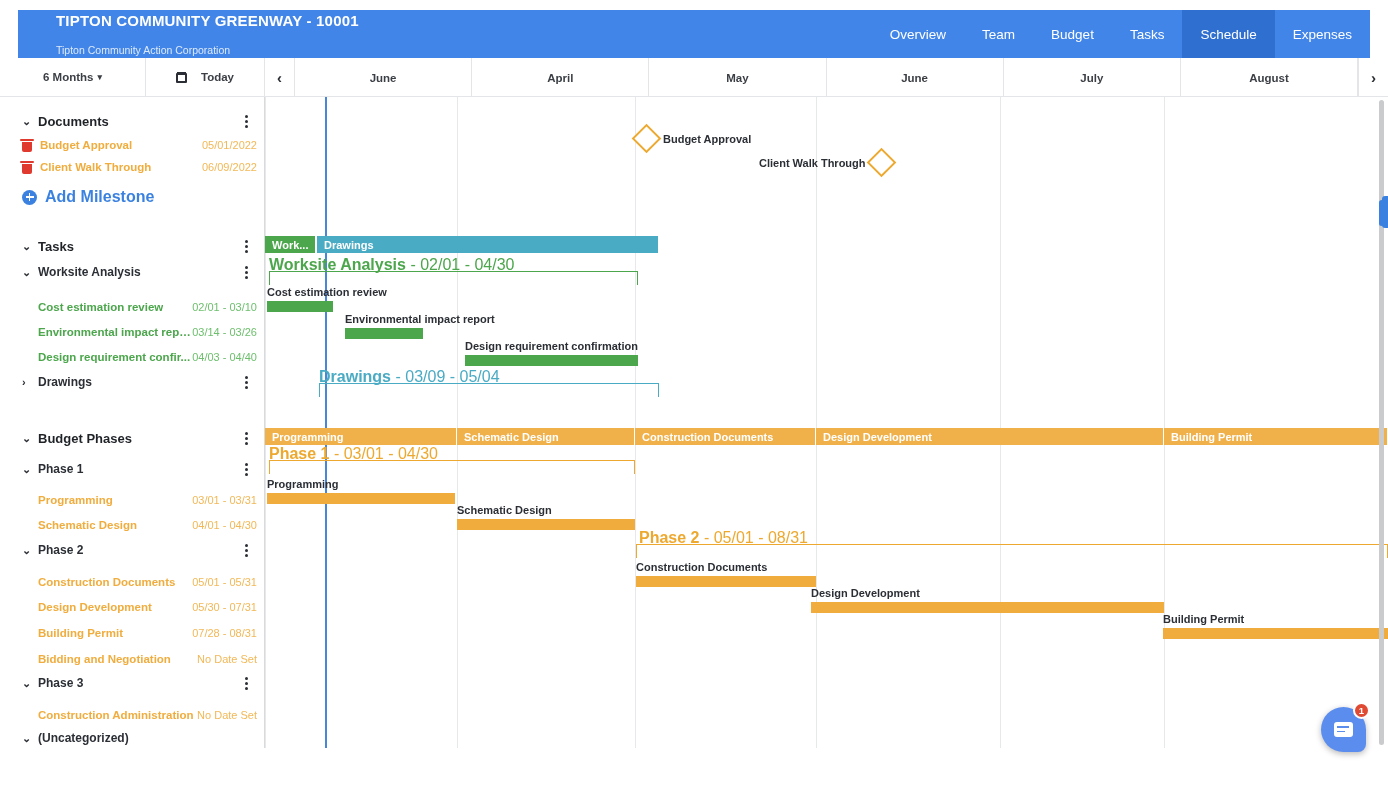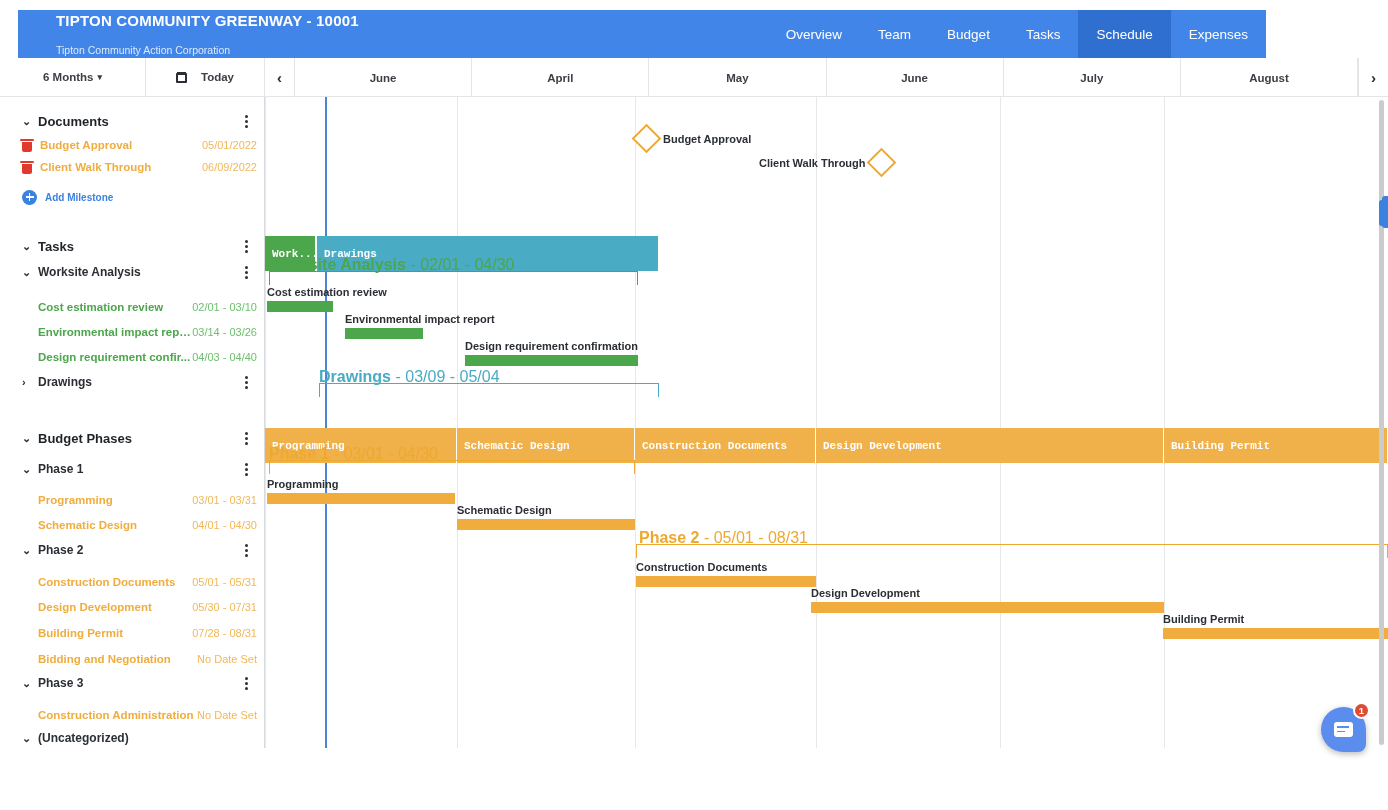--- a/index.html
+++ b/index.html
@@ -6,21 +6,21 @@
   html, body {
     width: 1388px; height: 810px;
     background: #ffffff;
     font-family: "Liberation Sans", sans-serif;
     overflow: hidden;
   }
   #app { position: relative; width: 1388px; height: 810px; background:#fff; }
 
   
   .topbar {
-    position:absolute; left:18px; top:10px; width:1248px; height:48px;
+    position:absolute; left:18px; top:10px; width:1352px; height:48px;
     background:#4285e8; display:flex; align-items:center;
   }
   .topbar-titles { padding-left:38px; display:flex; flex-direction:column; justify-content:center; }
   .proj-title { color:#ffffff; font-size:15px; font-weight:bold; letter-spacing:.2px; line-height:18px; }
   .proj-sub { color:#dce9fb; font-size:10.5px; line-height:14px; margin-top:13px; }
   .topnav { margin-left:auto; display:flex; height:48px; align-items:stretch; }
   .topnav .tab {
     display:flex; align-items:center; padding:0 18px;
     color:#ffffff; font-size:13.5px; cursor:pointer; white-space:nowrap;
   }
@@ -104,27 +104,27 @@
   }
   .trash::before{ content:""; position:absolute; left:2px; right:2px; top:3px; bottom:0; background:#e03a2f; border-radius:0 0 2px 2px;}
   .trash::after{ content:""; position:absolute; left:0; right:0; top:0; height:2.5px; background:#e03a2f; border-radius:1px;}
   .ms-name { font-size:11.5px; font-weight:bold; color:#f0ad3e; }
   .ms-date { margin-left:auto; padding-right:8px; font-size:11px; color:#f2b857; }
 
   .add-row { position:absolute; left:0; width:265px; height:22px; display:flex; align-items:center; padding-left:22px; cursor:pointer; }
   .plus-ico { width:15px; height:15px; border-radius:50%; background:#3b82e0; position:relative; margin-right:8px; flex:0 0 auto;}
   .plus-ico::before{content:"";position:absolute;left:3.5px;right:3.5px;top:6.8px;height:1.8px;background:#fff;}
   .plus-ico::after{content:"";position:absolute;top:3.5px;bottom:3.5px;left:6.6px;width:1.8px;background:#fff;}
-  .add-label { font-size:10px; font-weight:bold; color:#3b82e0; }
+  .add-label { font-size:16px; font-weight:bold; color:#3b82e0; }
 
   
   .sumbar {
-    position:absolute; height:35px; display:flex; align-items:center;
+    position:absolute; height:17px; display:flex; align-items:center;
     padding-left:7px; color:#fff; font-size:11px; font-weight:bold;
-    overflow:hidden; white-space:nowrap;font-family:Liberation Mono, monospace;
+    overflow:hidden; white-space:nowrap;
   }
   .sumbar.green { background:#4ca64c; }
   .sumbar.teal  { background:#4aabc4; }
   .sumbar.amber { background:#f0b04a; border-right:1px solid #ffffff; }
 
   .bracket-label {
     position:absolute; font-size:16px; font-weight:bold; white-space:nowrap;
   }
   .bracket-label .dt { font-weight:normal; }
   .bracket {

